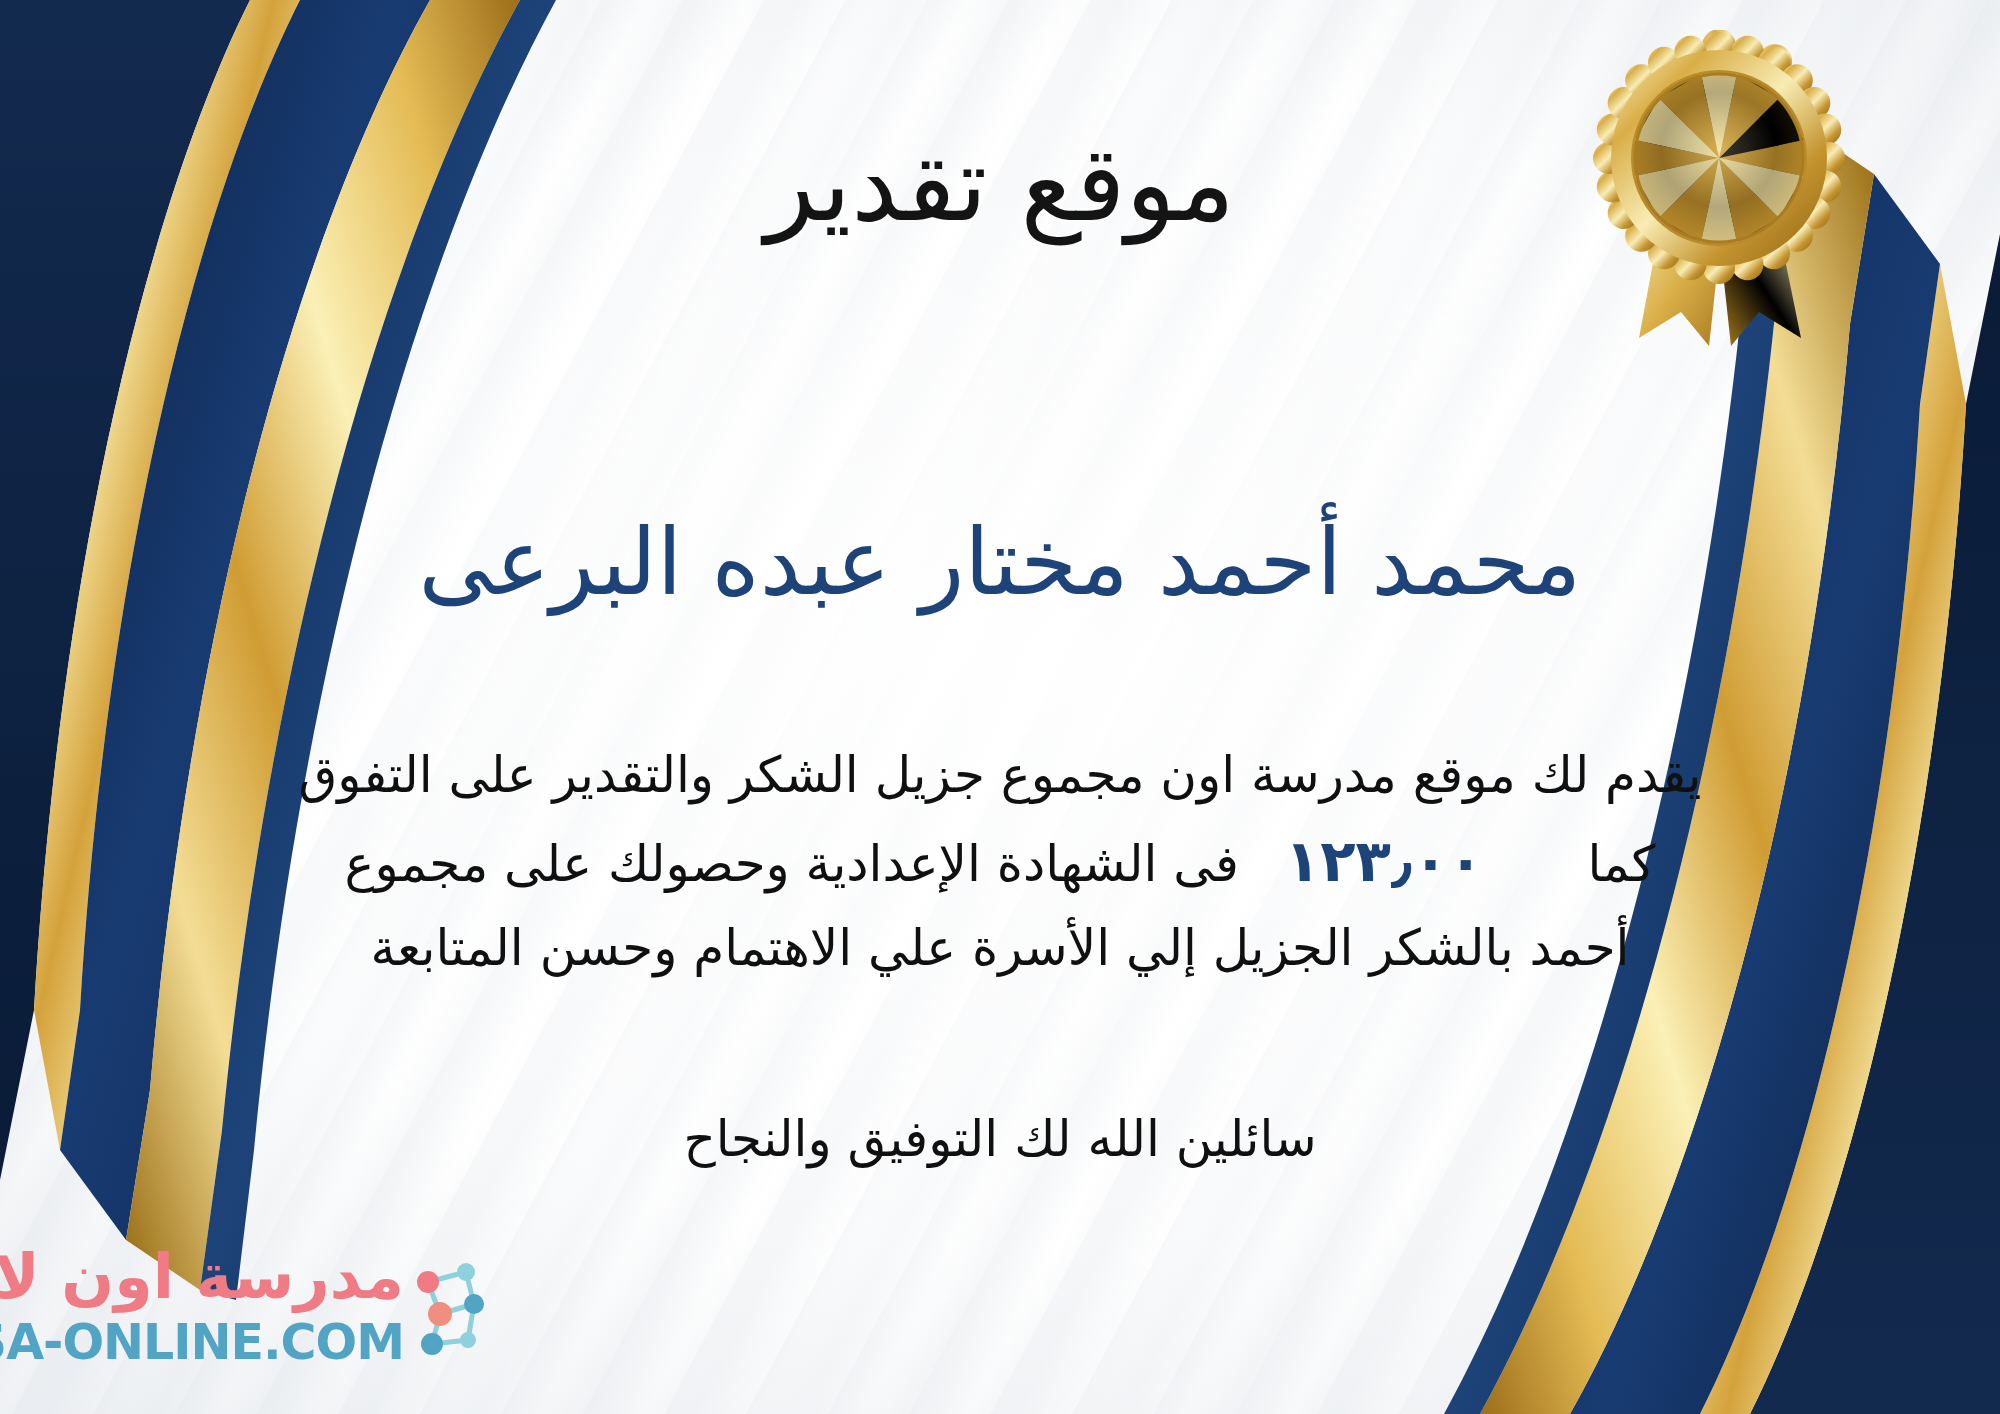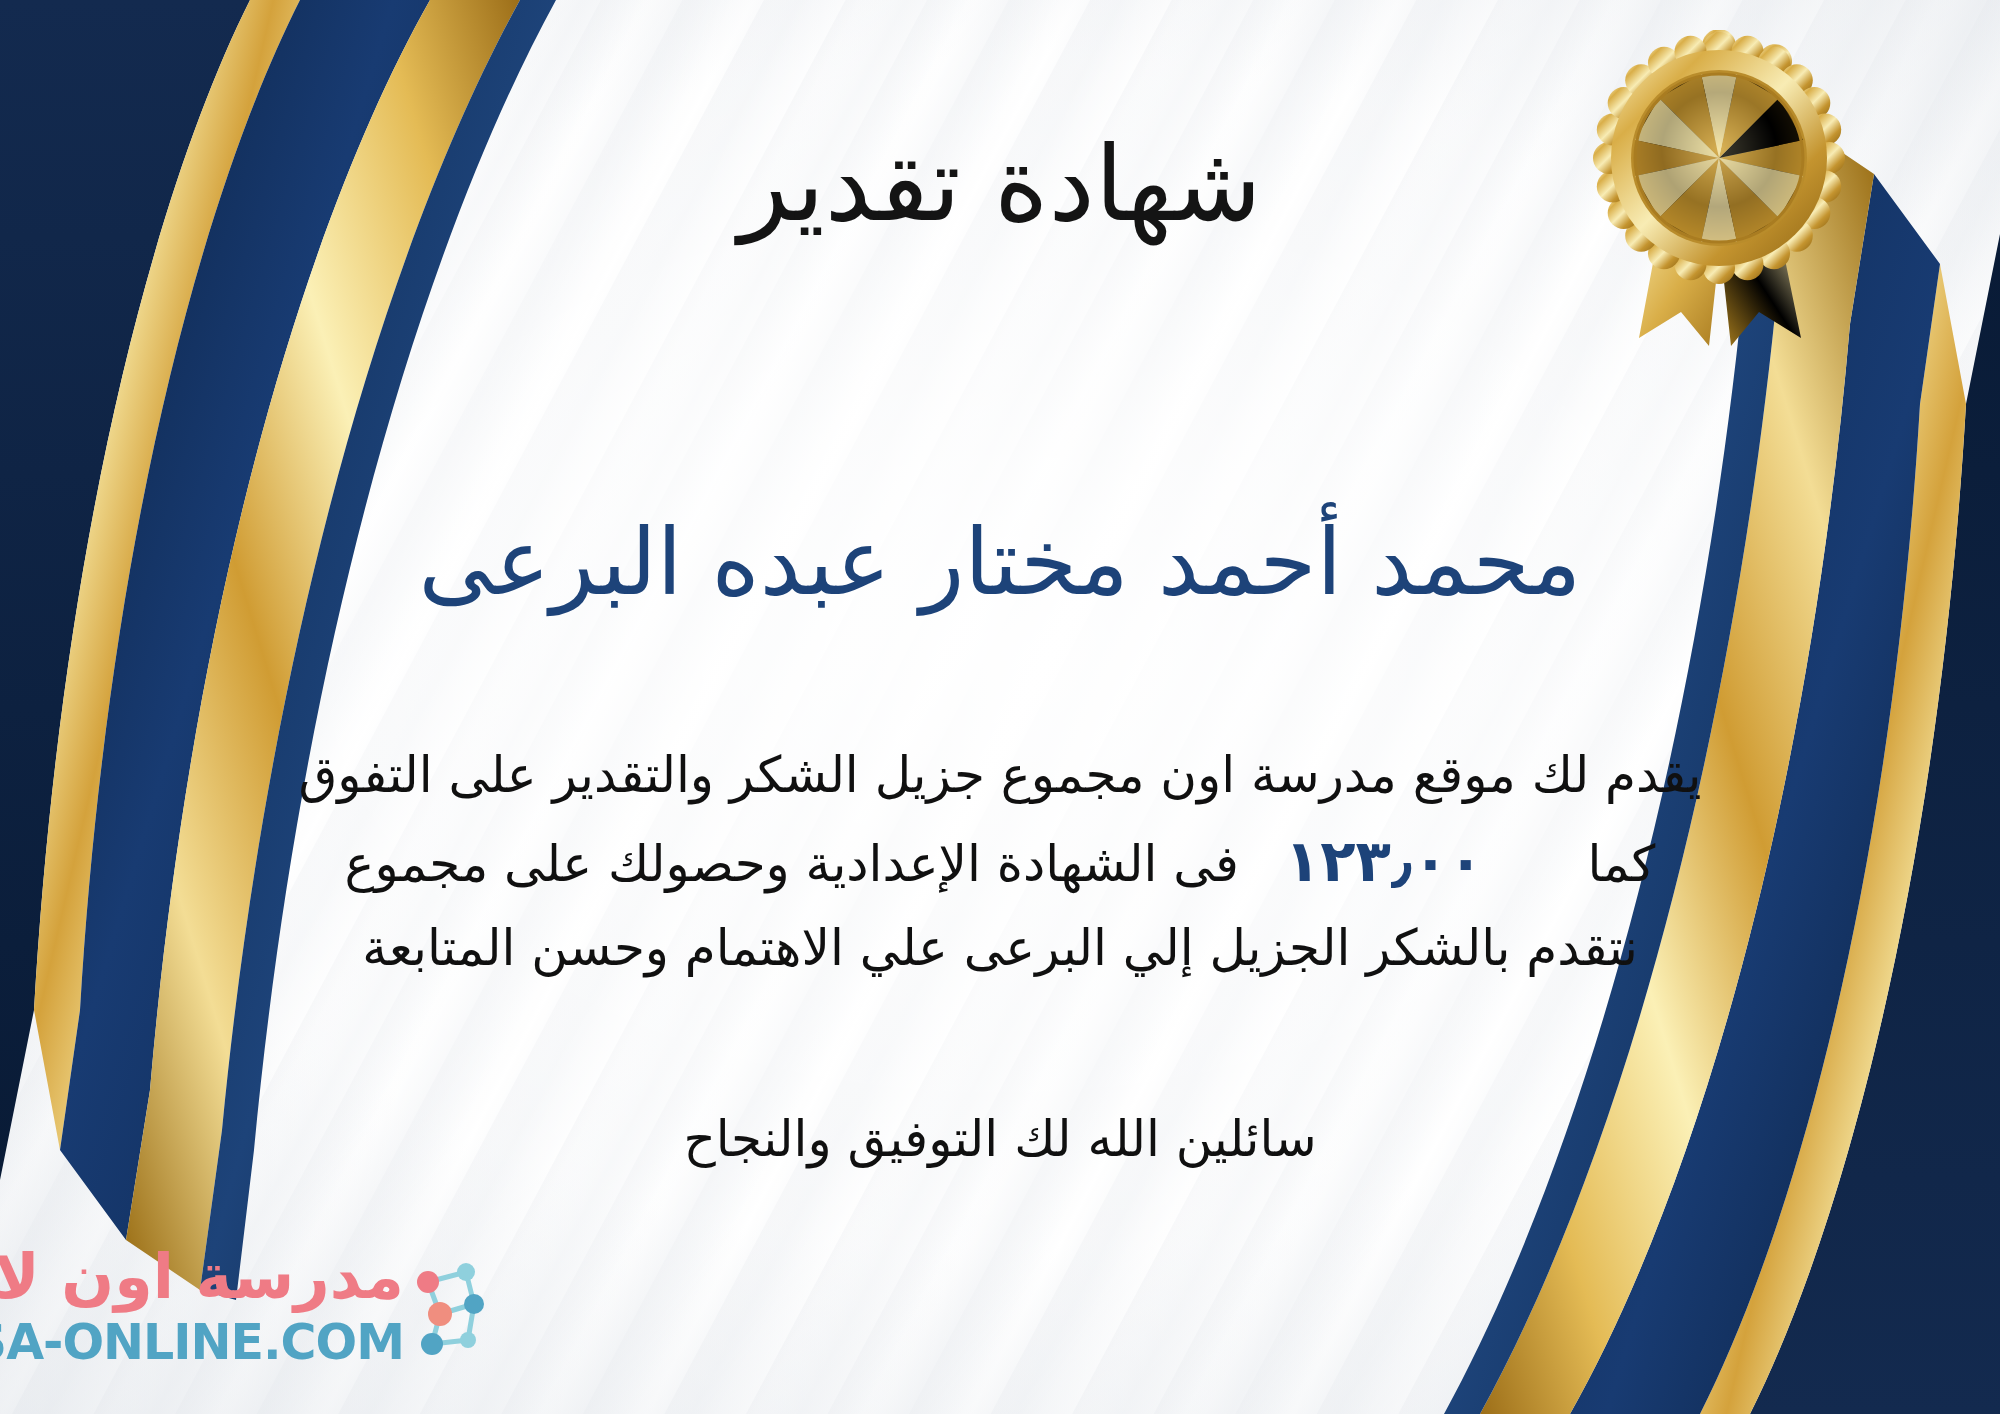--- a/index.html
+++ b/index.html
@@ -302,35 +302,35 @@
             <path d="M0,0 L84,18 L60,60 Z" fill="#ecdc9e"></path>
           </g>
           <circle cx="0" cy="0" r="84" fill="none" stroke="#a97c21" stroke-width="3"></circle>
         </g>
       </g>
     </svg>
   </div>
 
   <div class="content">
 
-    <div class="title">شهادة تقدير</div>
+    <div class="title">موقع تقدير</div>
 
     <div class="student-name">محمد أحمد مختار عبده البرعى</div>
 
     <div class="body">
       <div class="line l1">يقدم لك موقع مدرسة اون مجموع جزيل الشكر  والتقدير على التفوق</div>
 
       <div class="line l2">
         <span>كما</span>
         <span class="gap-kama"></span>
         <span class="grade">١٢٣٫٠٠</span>
         <span>فى الشهادة الإعدادية وحصولك على مجموع</span>
       </div>
 
-      <div class="line l3">نتقدم  بالشكر الجزيل إلي البرعى علي الاهتمام وحسن المتابعة</div>
+      <div class="line l3">أحمد  بالشكر الجزيل إلي الأسرة علي الاهتمام وحسن المتابعة</div>
     </div>
 
     <div class="closing">سائلين الله لك التوفيق  والنجاح</div>
   </div>
 
   <div class="logo">
     <div class="logo-ar">مدرسة اون لاين</div>
     <div class="logo-en">MADRSA-ONLINE.COM</div>
     <div class="logo-mark">
       <svg viewBox="0 0 86 112" xmlns="http://www.w3.org/2000/svg">

